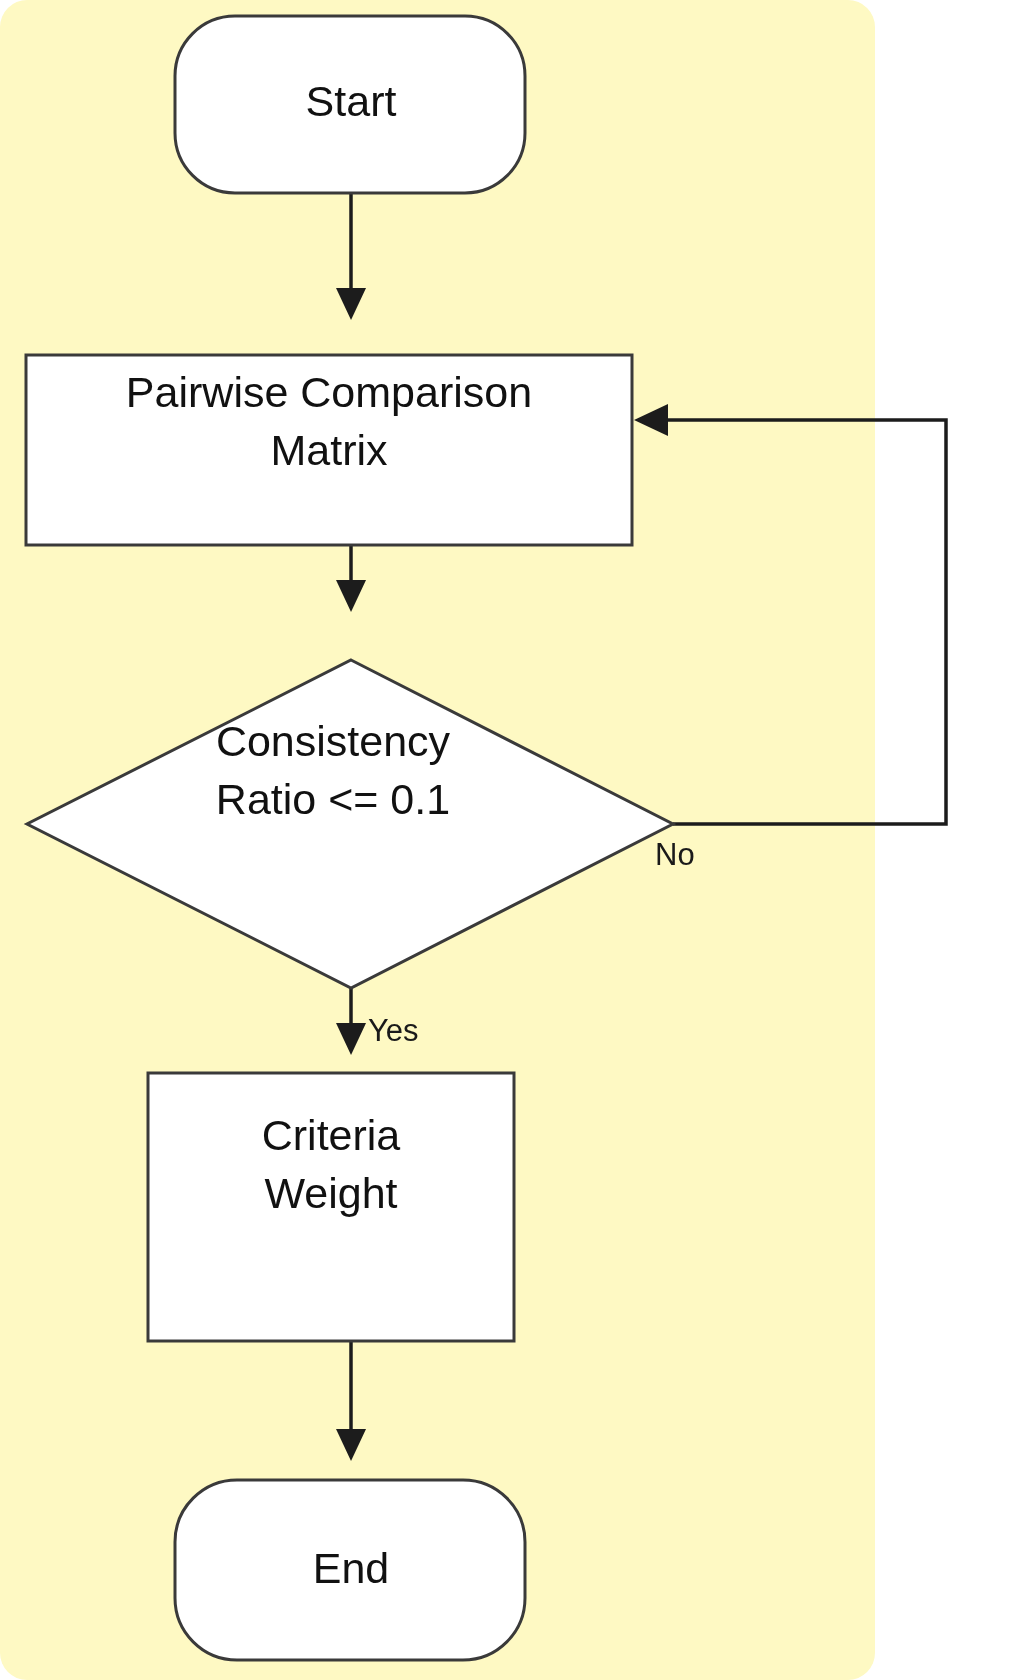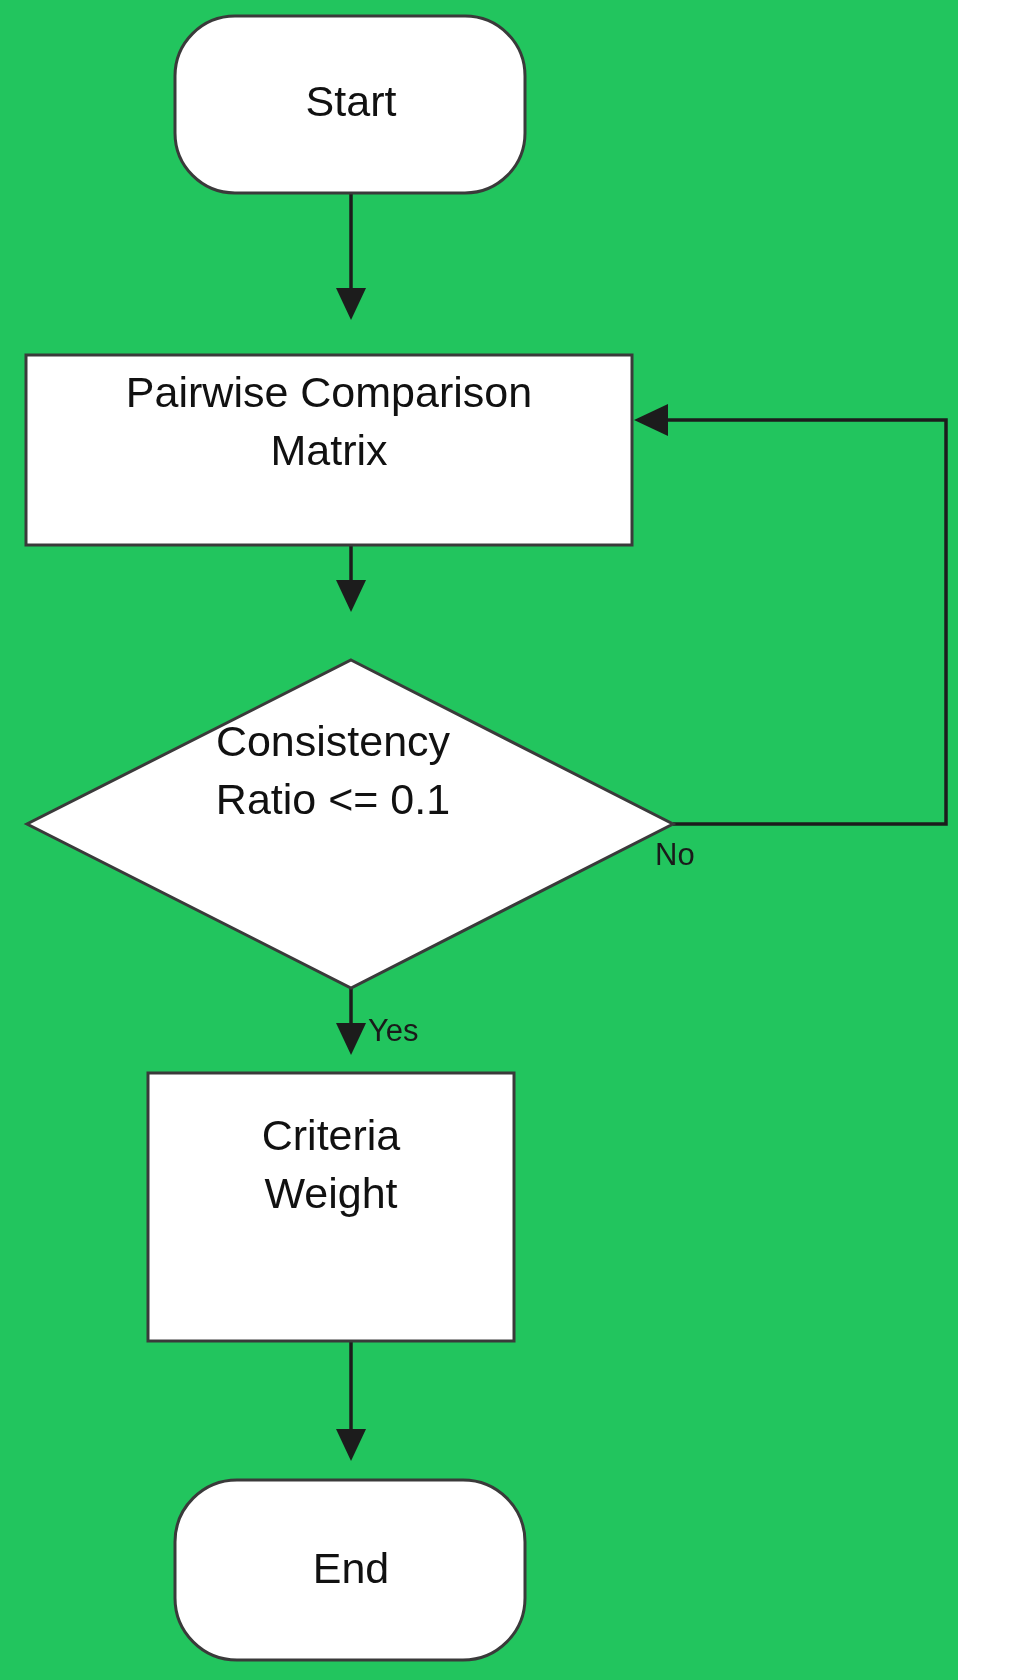--- a/index.html
+++ b/index.html
@@ -8,23 +8,24 @@
     background: #ffffff;
   }
   body {
     width: 1029px;
     height: 1680px;
     font-family: "Liberation Sans", sans-serif;
     overflow: hidden;
   }
   #flowchart-root {
     position: relative;
-    width: 958px;
+    width: 875px;
     height: 1680px;
-    background: #22c55e;
+    background: #fef9c3;
+    border-radius: 27px;
   }
   svg.diagram {
     display: block;
     width: 1029px;
     height: 1680px;
   }
   .node-shape {
     fill: #ffffff;
     stroke: #3a3a3a;
     stroke-width: 3;

